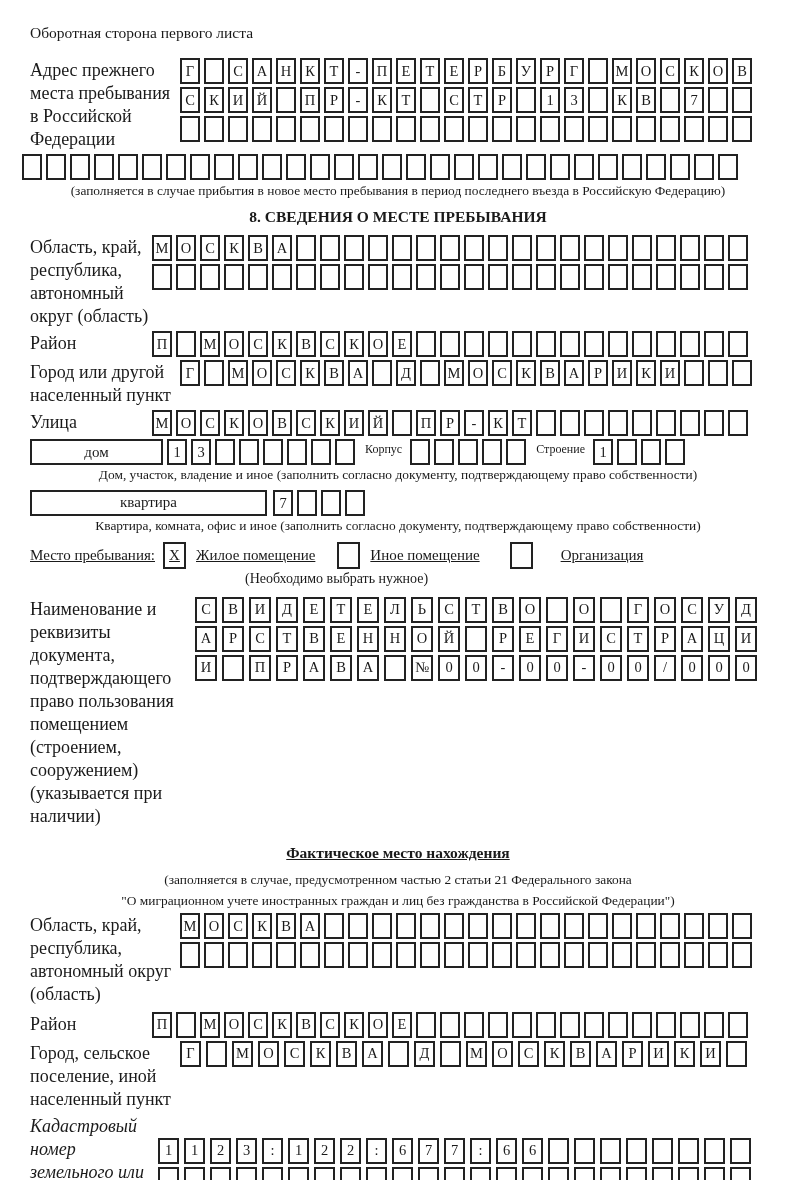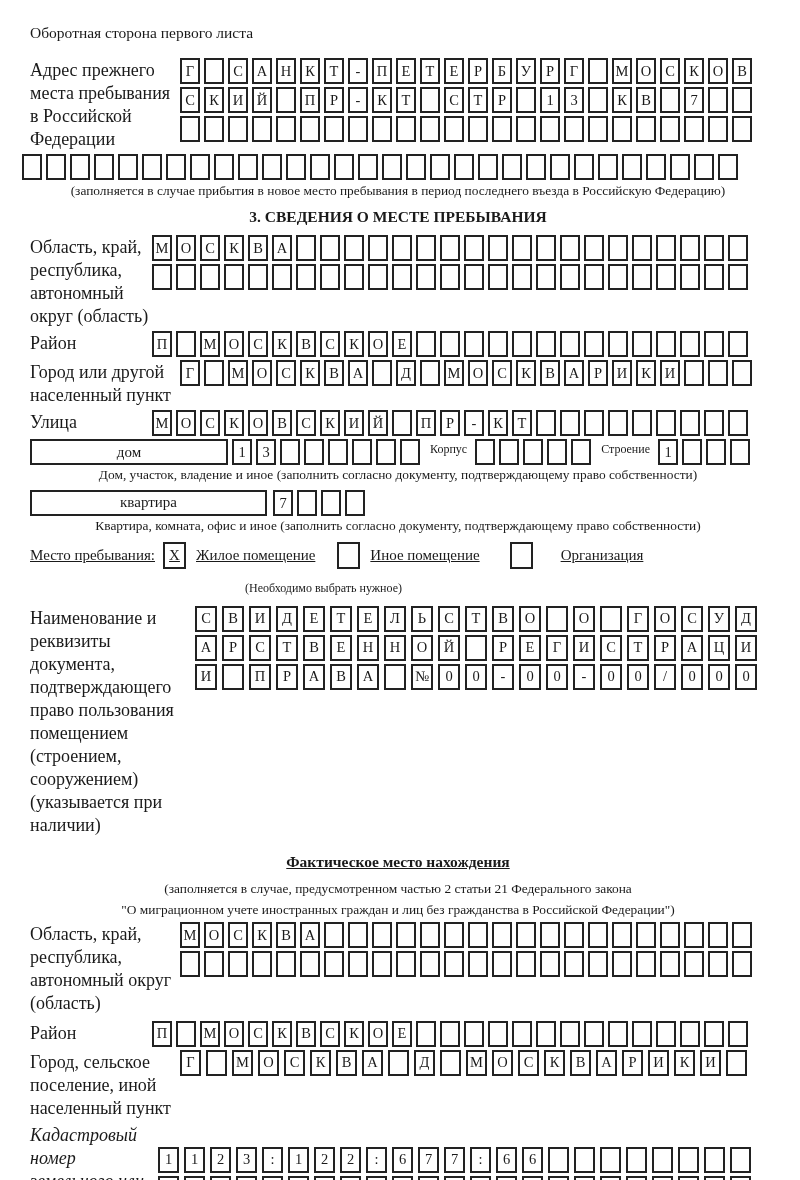--- a/index.html
+++ b/index.html
@@ -22,21 +22,21 @@
   }
   .p26 .cell{width:21px;margin-right:5px;}
   .p27 .cell{width:22px;margin-right:5px;}
   .rowgap{margin-bottom:3px;}
 
   .frow{display:flex;margin-bottom:3px;}
   .flabel{flex:none;font-size:18px;line-height:1.28;padding-top:1px;}
   .w122{width:122px;}
   .w128{width:128px;font-style:italic;}
   .w150{width:150px;}
-  .w165{width:198px;}
+  .w165{width:133px;}
   .rows{display:flex;flex-direction:column;}
 
   .fullrow{margin-left:-8px;margin-top:1px;}
 
   .caption{font-size:13.4px;text-align:center;margin:3px 0 4px 0;line-height:1.25;}
   .caption.left{text-align:center;margin:2px 0 6px 0;}
   .sec-title{font-weight:bold;font-size:15.5px;text-align:center;margin:8px 0 9px 0;}
   .sub-title{font-weight:bold;font-size:15.5px;text-align:center;margin:16px 0 10px 0;text-decoration:underline;}
 
   .widebox{
@@ -45,21 +45,21 @@
   }
   .house-row,.apt-row{display:flex;align-items:flex-start;margin-bottom:2px;}
   .inline-label{font-size:12px;padding:3px 8px 0 6px;flex:none;}
 
   .stay-row{display:flex;align-items:center;margin:7px 0 2px 0;font-size:15px;text-decoration:underline;}
   .checkbox{
     box-sizing:border-box;width:23px;height:27px;border:2px solid #222;flex:none;
     display:flex;align-items:center;justify-content:center;
     font-size:15px;margin:0 10px 0 8px;
   }
-  .hint{font-size:12px;margin:12px 0 10px 215px;}
+  .hint{font-size:14px;margin:2px 0 10px 215px;}
 
   .doc-label{width:165px;}
   .stamp-wrap{margin-top:12px;}
   .stamp-box{
     box-sizing:border-box;margin-left:368px;width:364px;height:176px;
     border:2px solid #222;background:#fff;
   }
 </style>
 </head>
 <body>
@@ -178,21 +178,21 @@
       <div class="cell"></div>
       <div class="cell"></div>
       <div class="cell"></div>
       <div class="cell"></div>
       <div class="cell"></div>
       <div class="cell"></div>
       <div class="cell"></div>
     </div>
   <div class="caption">(заполняется в случае прибытия в новое место пребывания в период последнего въезда в Российскую Федерацию)</div>
 
-  <div class="sec-title">3. СВЕДЕНИЯ О МЕСТЕ ПРЕБЫВАНИЯ</div>
+  <div class="sec-title">8. СВЕДЕНИЯ О МЕСТЕ ПРЕБЫВАНИЯ</div>
 
   <div class="frow">
     <div class="flabel w122">Область, край, республика, автономный округ (область)</div>
     <div class="rows">
       <div class="cells rowgap">
           <div class="cell">М</div>
           <div class="cell">О</div>
           <div class="cell">С</div>
           <div class="cell">К</div>
           <div class="cell">В</div>

